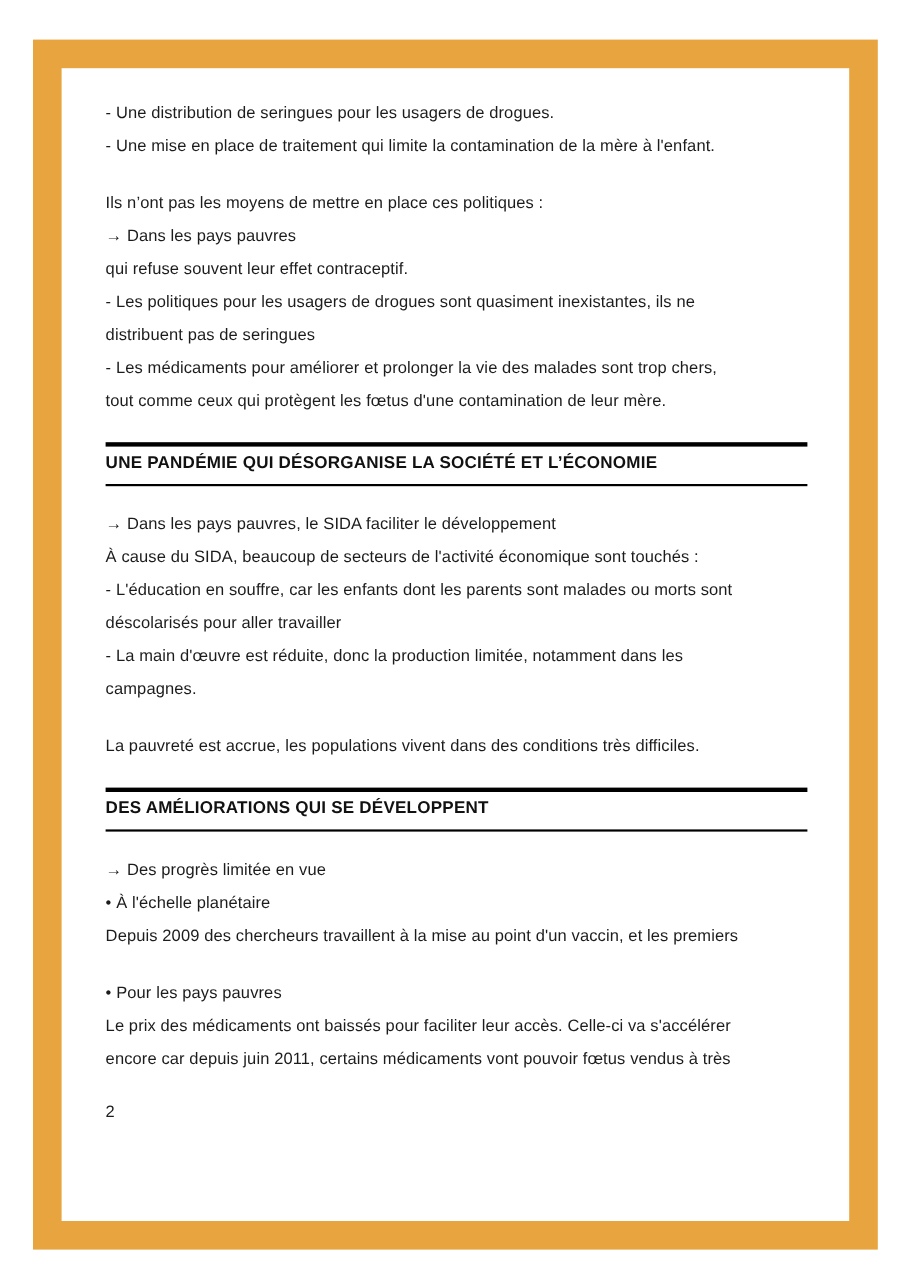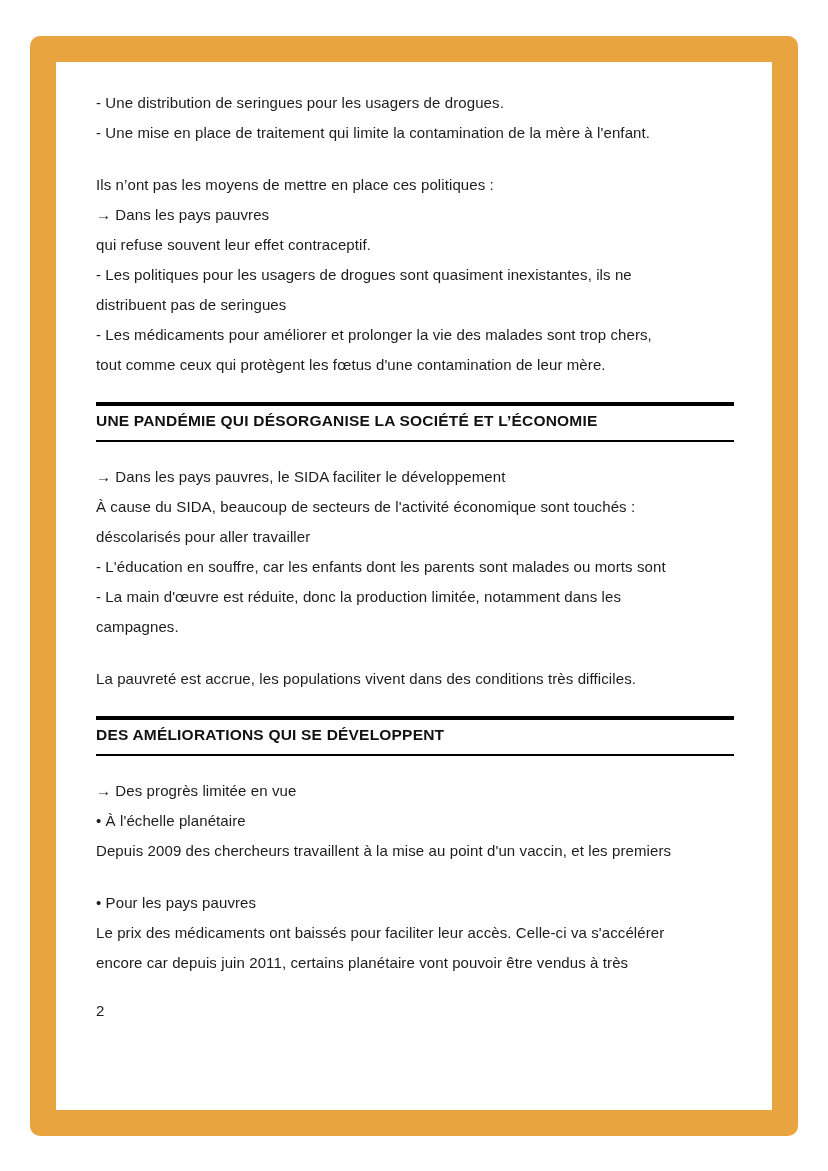--- a/index.html
+++ b/index.html
@@ -56,56 +56,56 @@
     font-size: 15px;
     line-height: 22px;
     margin-top: 20px;
     color: #1c1c1c;
   }
 </style>
 </head>
 <body>
 
 <div class="canvas">
-  <div class="page-frame" style="border-color: rgb(232, 164, 62); border-radius: 10px;">
+  <div class="page-frame" style="border-color: rgb(232, 164, 62);">
     <div class="page-inner">
       <div>
           <div class="paragraph">
             <div class="line">- Une distribution de seringues pour les usagers de drogues.</div>
             <div class="line">- Une mise en place de traitement qui limite la contamination de la mère à l'enfant.</div>
           </div>
           <div class="paragraph">
             <div class="line">Ils n’ont pas les moyens de mettre en place ces politiques :</div>
             <div class="line">→ Dans les pays pauvres</div>
             <div class="line">qui refuse souvent leur effet contraceptif.</div>
             <div class="line">- Les politiques pour les usagers de drogues sont quasiment inexistantes, ils ne</div>
             <div class="line">distribuent pas de seringues</div>
             <div class="line">- Les médicaments pour améliorer et prolonger la vie des malades sont trop chers,</div>
             <div class="line">tout comme ceux qui protègent les fœtus d'une contamination de leur mère.</div>
           </div>
           <div class="heading">UNE PANDÉMIE QUI DÉSORGANISE LA SOCIÉTÉ ET L’ÉCONOMIE</div>
           <div class="paragraph">
             <div class="line">→ Dans les pays pauvres, le SIDA faciliter le développement</div>
             <div class="line">À cause du SIDA, beaucoup de secteurs de l'activité économique sont touchés :</div>
+            <div class="line">- L'éducation en souffre, car les enfants dont les parents sont malades ou morts sont</div>
             <div class="line">déscolarisés pour aller travailler</div>
-            <div class="line">- L'éducation en souffre, car les enfants dont les parents sont malades ou morts sont</div>
             <div class="line">- La main d'œuvre est réduite, donc la production limitée, notamment dans les</div>
             <div class="line">campagnes.</div>
           </div>
           <div class="paragraph">
             <div class="line">La pauvreté est accrue, les populations vivent dans des conditions très difficiles.</div>
           </div>
           <div class="heading">DES AMÉLIORATIONS QUI SE DÉVELOPPENT</div>
           <div class="paragraph">
             <div class="line">→ Des progrès limitée en vue</div>
             <div class="line">• À l'échelle planétaire</div>
             <div class="line">Depuis 2009 des chercheurs travaillent à la mise au point d'un vaccin, et les premiers</div>
           </div>
           <div class="paragraph">
             <div class="line">• Pour les pays pauvres</div>
             <div class="line">Le prix des médicaments ont baissés pour faciliter leur accès. Celle-ci va s'accélérer</div>
-            <div class="line">encore car depuis juin 2011, certains planétaire vont pouvoir être vendus à très</div>
+            <div class="line">encore car depuis juin 2011, certains médicaments vont pouvoir fœtus vendus à très</div>
           </div>
         </div>
       <div class="page-number">2</div>
     </div>
   </div>
 </div>
 
 </body></html>

